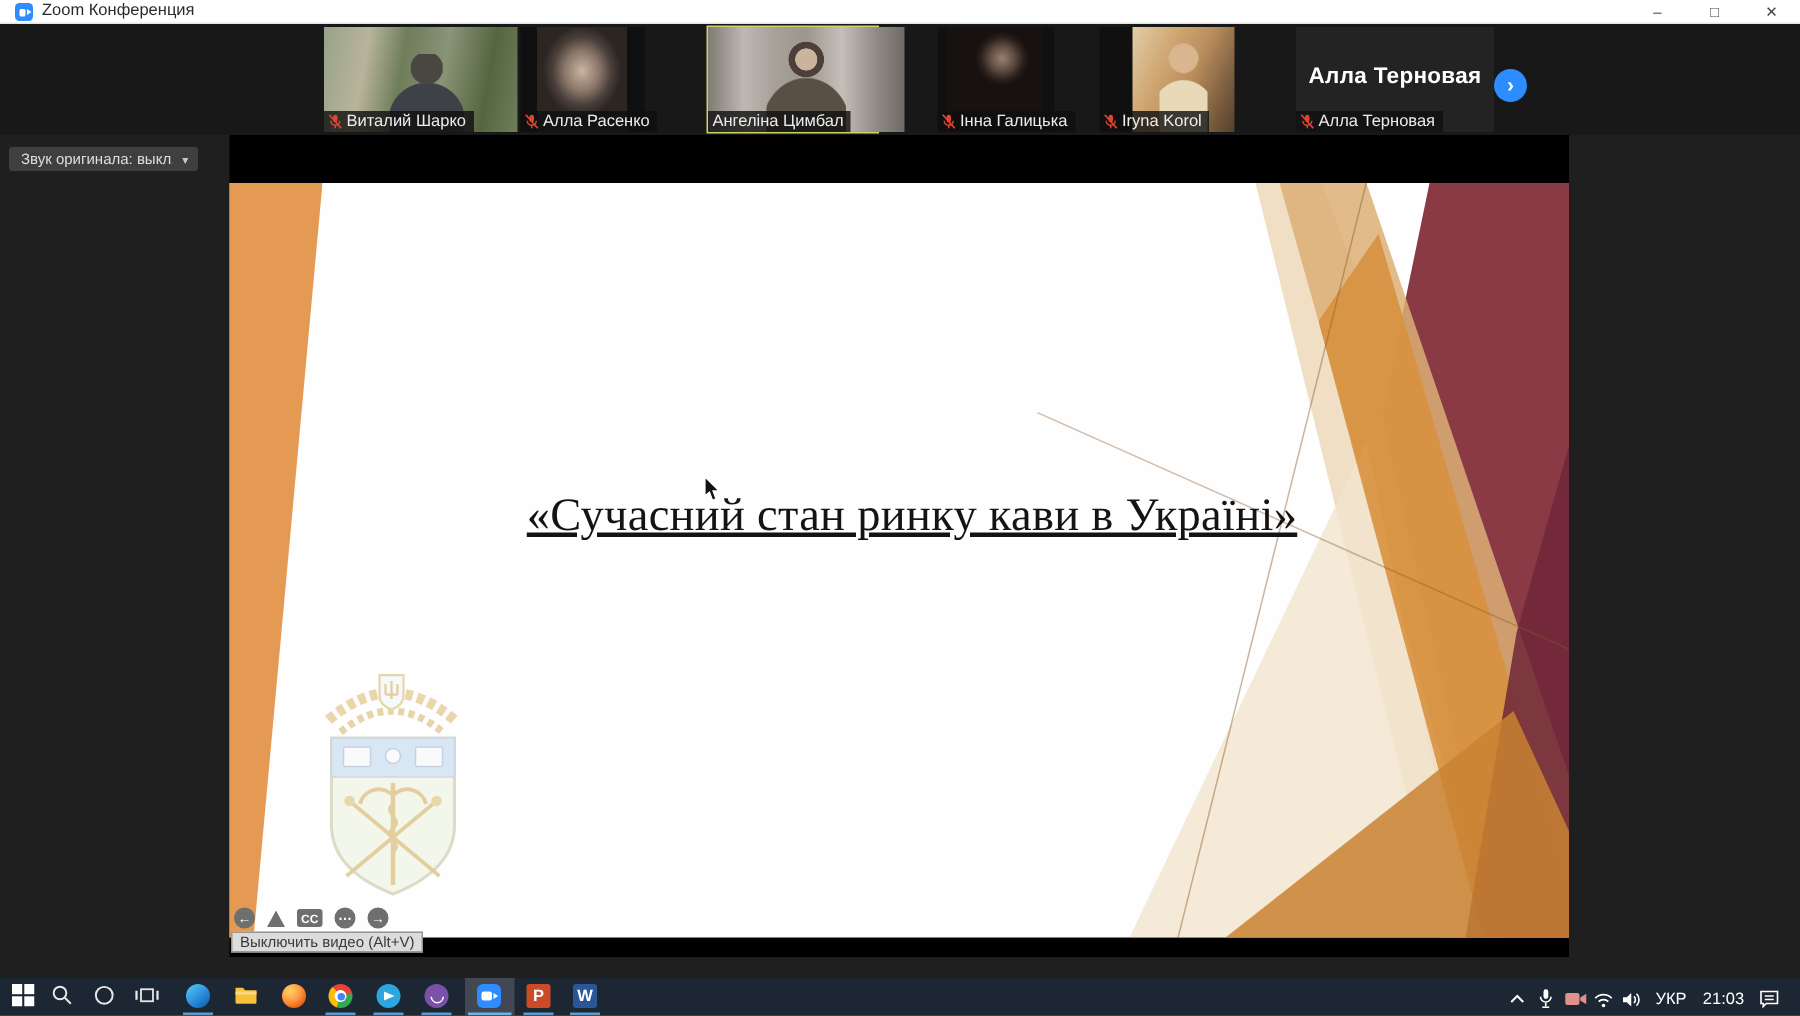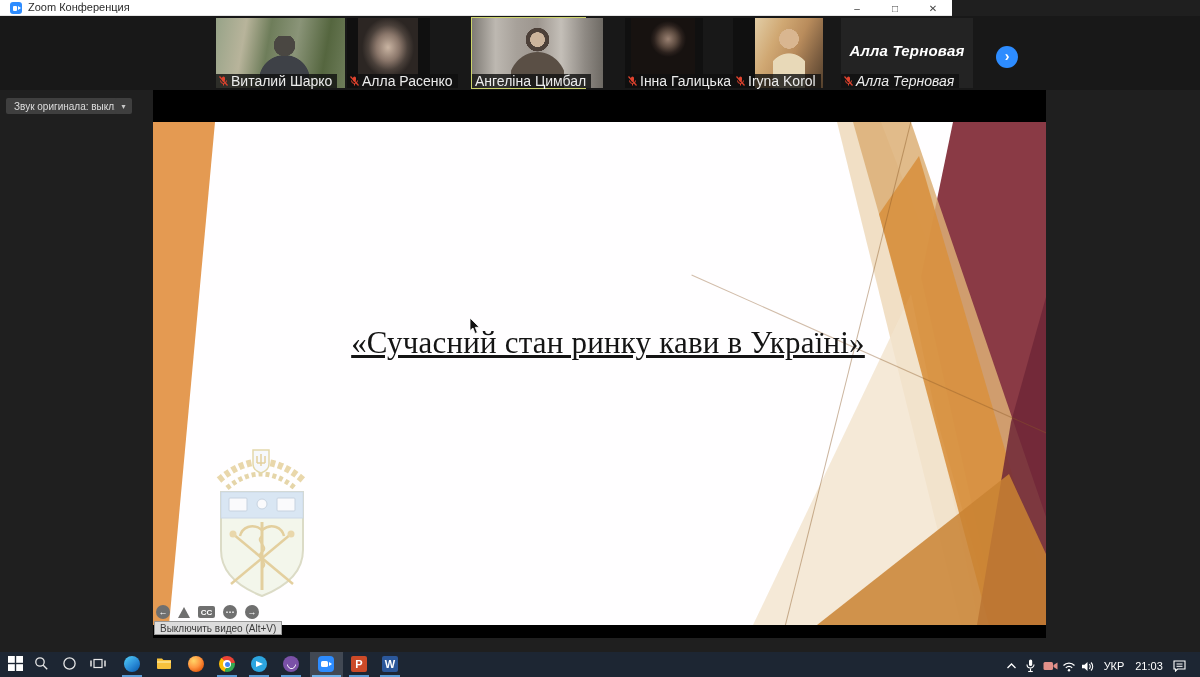--- a/index.html
+++ b/index.html
@@ -1,32 +1,32 @@
 <!DOCTYPE html>
 <html><head>
 <meta charset="utf-8">
 <style>
   * { margin:0; padding:0; box-sizing:border-box; }
   body { background:#000; font-family:"Liberation Sans", sans-serif; }
   .screen { position:relative; width:1200px; height:677px; overflow:hidden; background:#1f1f1f; }
 
   
-  .titlebar { position:absolute; left:0; top:0; width:952px; height:16px; background:#ffffff; display:flex; align-items:center; border-bottom:1px solid #e5e5e5;}
+  .titlebar { position:absolute; left:0; top:0; width:1200px; height:16px; background:#ffffff; display:flex; align-items:center; border-bottom:1px solid #e5e5e5;}
   .zoom-logo { position:absolute; left:10px; top:2px; width:12px; height:12px; border-radius:3px; background:#2d8cff; }
   .zoom-logo:after { content:""; position:absolute; left:2.5px; top:3.5px; width:4.5px; height:5px; border-radius:1px; background:#fff; }
   .zoom-logo:before { content:""; position:absolute; right:1.5px; top:4px; border-left:3px solid #fff; border-top:2px solid transparent; border-bottom:2px solid transparent; }
   .titlebar-text { position:absolute; left:28px; top:1px; font-size:11px; color:#2b2b2b; }
   .win-controls { position:absolute; right:0; top:0; height:16px; display:flex; }
   .win-btn { width:38px; height:16px; display:flex; align-items:center; justify-content:center; font-size:10px; color:#444; }
 
   
   .strip { position:absolute; left:0; top:16px; width:1200px; height:74px; background:#181818; }
   .tile { position:absolute; top:2px; height:70px; background:#101010; overflow:visible; }
   .vid { position:absolute; top:0; bottom:0; }
-  .tile .nlabel { position:absolute; left:0; bottom:0; height:14px; background:rgba(15,15,15,.8); color:#ececec; font-size:14px; display:flex; align-items:center; gap:3px; padding:0 5px 0 3px; white-space:nowrap; z-index:3; }
+  .tile .nlabel { position:absolute; left:0; bottom:0; height:14px; background:rgba(15,15,15,.8); color:#ececec; font-size:11px; display:flex; align-items:center; gap:3px; padding:0 5px 0 3px; white-space:nowrap; z-index:3; }
   .tile.active { outline:2px solid #cdd46a; outline-offset:-1px; }
   .bigname { position:absolute; left:0; right:0; top:24px; text-align:center; color:#fff; font-size:15px; font-weight:bold; letter-spacing:.2px; }
   .next-btn { position:absolute; left:996px; top:30px; width:22px; height:22px; border-radius:50%; background:#2d8cff; color:#fff; font-size:14px; font-weight:bold; display:flex; align-items:center; justify-content:center; line-height:1; padding-bottom:2px; }
 
   
   .v-park   { background:linear-gradient(100deg,#97a388 0%,#b8b49b 22%,#6e7d5a 40%,#8a9478 60%,#55663f 82%,#6e7d5a 100%);}
   .v-park:after { content:""; position:absolute; left:34%; top:26%; width:38%; height:74%; background:radial-gradient(circle 11px at 50% 18%,#4a4742 97%,transparent 100%), radial-gradient(ellipse 26px 26px at 50% 86%,#3e4147 97%,transparent 100%);}
   .v-dim    { background:radial-gradient(ellipse 26px 30px at 50% 42%,#c9b4a2 0%,#8a766a 45%,#4a403a 75%,#2c2623 100%);}
   .v-room   { background:linear-gradient(90deg,#7e7a74 0%,#bdb8b1 18%,#a7a19a 34%,#9d968f 50%,#c4bfb8 68%,#8f8a84 86%,#6e6a64 100%);}
   .v-room:after { content:""; position:absolute; left:30%; top:12%; width:40%; height:88%; background:radial-gradient(circle 12px at 50% 22%,#cbb49c 60%,#4c4039 63%,#4c4039 97%,transparent 100%), radial-gradient(ellipse 30px 34px at 50% 96%,#5a4f45 97%,transparent 100%);}
@@ -167,21 +167,21 @@
         <svg class="mic-muted" viewBox="0 0 9 10">
             <rect x="3" y="0.5" width="3" height="5" rx="1.5" fill="#e0432e"></rect>
             <path d="M1.5,4.5 a3,3 0 0 0 6,0" stroke="#e0432e" stroke-width="1" fill="none"></path>
             <line x1="4.5" y1="7.5" x2="4.5" y2="9.5" stroke="#e0432e" stroke-width="1"></line>
             <line x1="0.5" y1="0.5" x2="8.5" y2="9.5" stroke="#e0432e" stroke-width="1.2"></line>
           </svg>
         <span>Iryna Korol</span>
       </div>
     </div>
 
-    <div class="tile" style="left:841px;width:132px;font-style:italic;">
+    <div class="tile" style="left:864px;width:132px;">
       <div class="vid v-flat" style="left:0;width:132px;"></div>
       <div class="bigname">Алла Терновая</div>
       <div class="nlabel">
         <svg class="mic-muted" viewBox="0 0 9 10">
             <rect x="3" y="0.5" width="3" height="5" rx="1.5" fill="#e0432e"></rect>
             <path d="M1.5,4.5 a3,3 0 0 0 6,0" stroke="#e0432e" stroke-width="1" fill="none"></path>
             <line x1="4.5" y1="7.5" x2="4.5" y2="9.5" stroke="#e0432e" stroke-width="1"></line>
             <line x1="0.5" y1="0.5" x2="8.5" y2="9.5" stroke="#e0432e" stroke-width="1.2"></line>
           </svg>
         <span>Алла Терновая</span>

